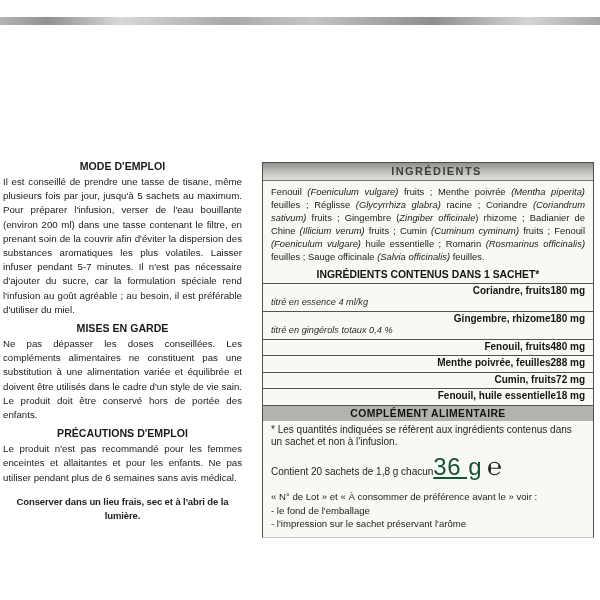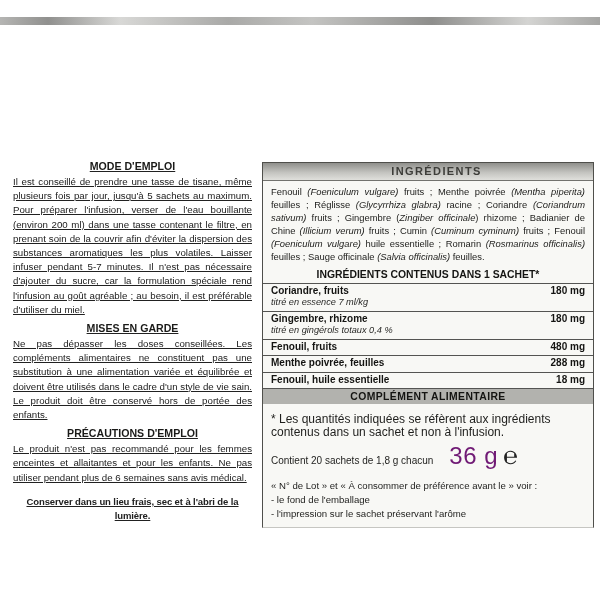--- a/index.html
+++ b/index.html
@@ -7,22 +7,22 @@
     width:600px;height:600px;background:#ffffff;position:relative;
     font-family:"Liberation Sans", sans-serif;color:#1e1e1c;
     -webkit-font-smoothing:antialiased;
   }
   .top-bar{
     position:absolute;top:17px;left:0;width:600px;height:8px;
     background:linear-gradient(90deg,#b5b5b3 0%,#90908e 8%,#d8d8d6 20%,#a9a9a7 38%,#c4c4c2 52%,#8e8e8c 72%,#d4d4d2 88%,#a5a5a3 100%);
   }
   
   .left-col{
-    position:absolute;left:13px;top:160px;width:239px;
-    font-size:9.7px;line-height:14.2px;text-align:justify;color:#212121;text-decoration:underline;
+    position:absolute;left:3px;top:160px;width:239px;
+    font-size:9.7px;line-height:14.2px;text-align:justify;color:#212121;
   }
   .left-col h2{
     font-size:10.6px;font-weight:bold;text-align:center;margin:5px 0 2px;line-height:13px;color:#1a1a18;
   }
   .left-col h2.first{margin-top:0;}
   .left-col p{margin:0;}
   .storage{
     font-weight:bold;text-align:center;margin-top:10px !important;
     font-size:9.5px;letter-spacing:-0.1px;
   }
@@ -39,31 +39,31 @@
     border-bottom:1px solid #72726e;
     padding-left:17px;
   }
   .ing-body{
     margin:0;padding:4px 8px 3px;font-size:9.4px;line-height:13.1px;text-align:justify;color:#1c1c1a;
   }
   .sachet-header{
     text-align:center;font-weight:bold;font-size:10.4px;padding:2px 0 3px;color:#141412;
   }
   .trow{border-top:1px solid #545452;padding:1px 8px 2px;}
-  .trow-main{display:flex;justify-content:space-between;font-weight:bold;font-size:10px;line-height:12.6px;color:#141412;}
+  .trow-main{display:flex;justify-content:flex-end;font-weight:bold;font-size:10px;line-height:12.6px;color:#141412;}
   .trow-note{font-style:italic;font-size:9.2px;line-height:11.4px;color:#2a2a28;}
   .supp-header{
     border-top:1px solid #545452;background:#b2b2ae;
     text-align:center;font-weight:bold;font-size:10.4px;letter-spacing:0.4px;
     height:15px;line-height:15px;color:#141412;
   }
-  .footnote{padding:9px 8px 0;font-size:12px;line-height:12.4px;}
+  .footnote{padding:3px 8px 0;font-size:10px;line-height:12.4px;}
   .contents-row{display:flex;align-items:baseline;padding:3px 8px 0;}
   .contents-text{font-size:10px;}
-  .net-weight{font-size:24px;font-weight:normal;letter-spacing:0.5px;margin-left:16px;color:#701a75;}
+  .net-weight{font-size:24px;font-weight:normal;letter-spacing:0.5px;color:#14532d;text-decoration:underline;}
   .e-sign{font-size:25px;font-weight:normal;margin-left:5px;color:#222;}
   .lot{padding:9px 8px 7px;font-size:9.6px;line-height:13.2px;}
   .lot .lot-line-first{margin-bottom:1px;}
 </style>
 </head>
 <body>
 
 <div>
 
   <div class="top-bar"></div>
@@ -82,39 +82,45 @@
     <div class="ing-header">INGRÉDIENTS</div>
     <p class="ing-body"><span>Fenouil </span><i>(Foeniculum vulgare)</i><span> fruits ; Menthe poivrée </span><i>(Mentha piperita)</i><span> feuilles ; Réglisse </span><i>(Glycyrrhiza glabra)</i><span> racine ; Coriandre </span><i>(Coriandrum sativum)</i><span> fruits ; Gingembre (</span><i>Zingiber officinale</i><span>) rhizome ; Badianier de Chine </span><i>(Illicium verum)</i><span> fruits ; Cumin </span><i>(Cuminum cyminum)</i><span> fruits ; Fenouil </span><i>(Foeniculum vulgare)</i><span> huile essentielle ; Romarin </span><i>(Rosmarinus officinalis)</i><span> feuilles ; Sauge officinale </span><i>(Salvia officinalis)</i><span> feuilles.</span></p>
     <div class="sachet-header">INGRÉDIENTS CONTENUS DANS 1 SACHET*</div>
 
     <div>
       <div class="trow">
         <div class="trow-main">
           <span>Coriandre, fruits</span>
           <span>180 mg</span>
         </div>
-        <div class="trow-note">titré en essence 7 ml/kg</div>
+        <div class="trow-note">titré en essence 4 ml/kg</div>
       </div>
       <div class="trow">
         <div class="trow-main">
           <span>Gingembre, rhizome</span>
           <span>180 mg</span>
         </div>
         <div class="trow-note">titré en gingérols totaux 0,4 %</div>
       </div>
       <div class="trow">
         <div class="trow-main">
           <span>Fenouil, fruits</span>
           <span>480 mg</span>
         </div>
       </div>
       <div class="trow">
         <div class="trow-main">
           <span>Menthe poivrée, feuilles</span>
           <span>288 mg</span>
+        </div>
+      </div>
+      <div class="trow">
+        <div class="trow-main">
+          <span>Cumin, fruits</span>
+          <span>72 mg</span>
         </div>
       </div>
       <div class="trow">
         <div class="trow-main">
           <span>Fenouil, huile essentielle</span>
           <span>18 mg</span>
         </div>
       </div>
     </div>
 

